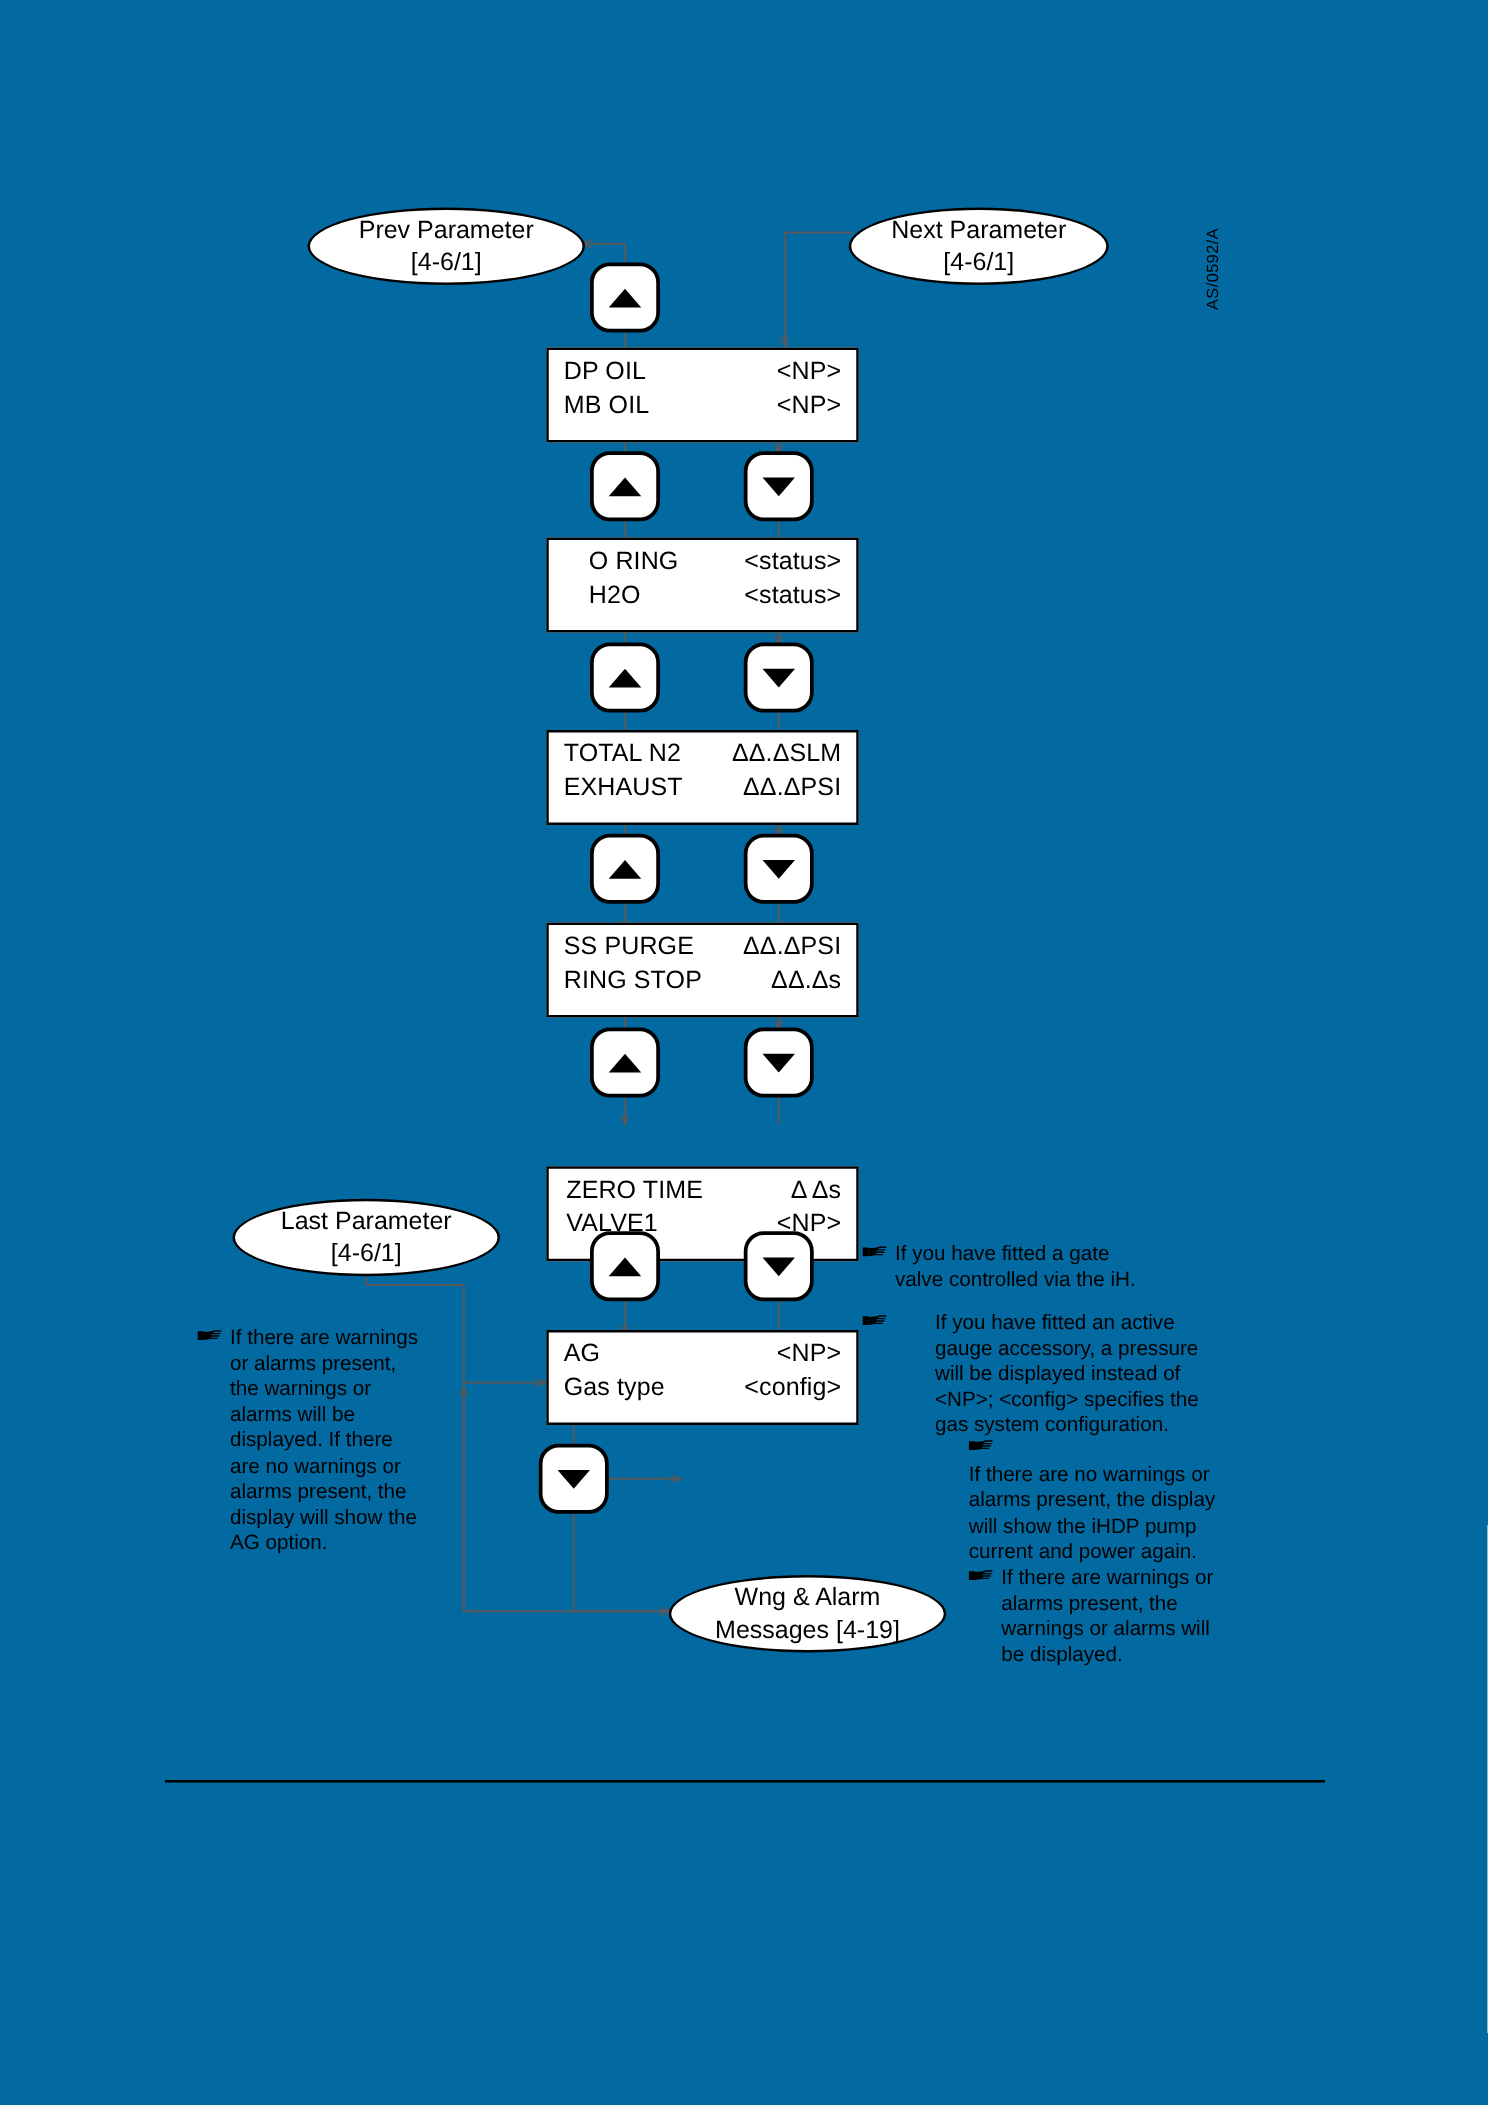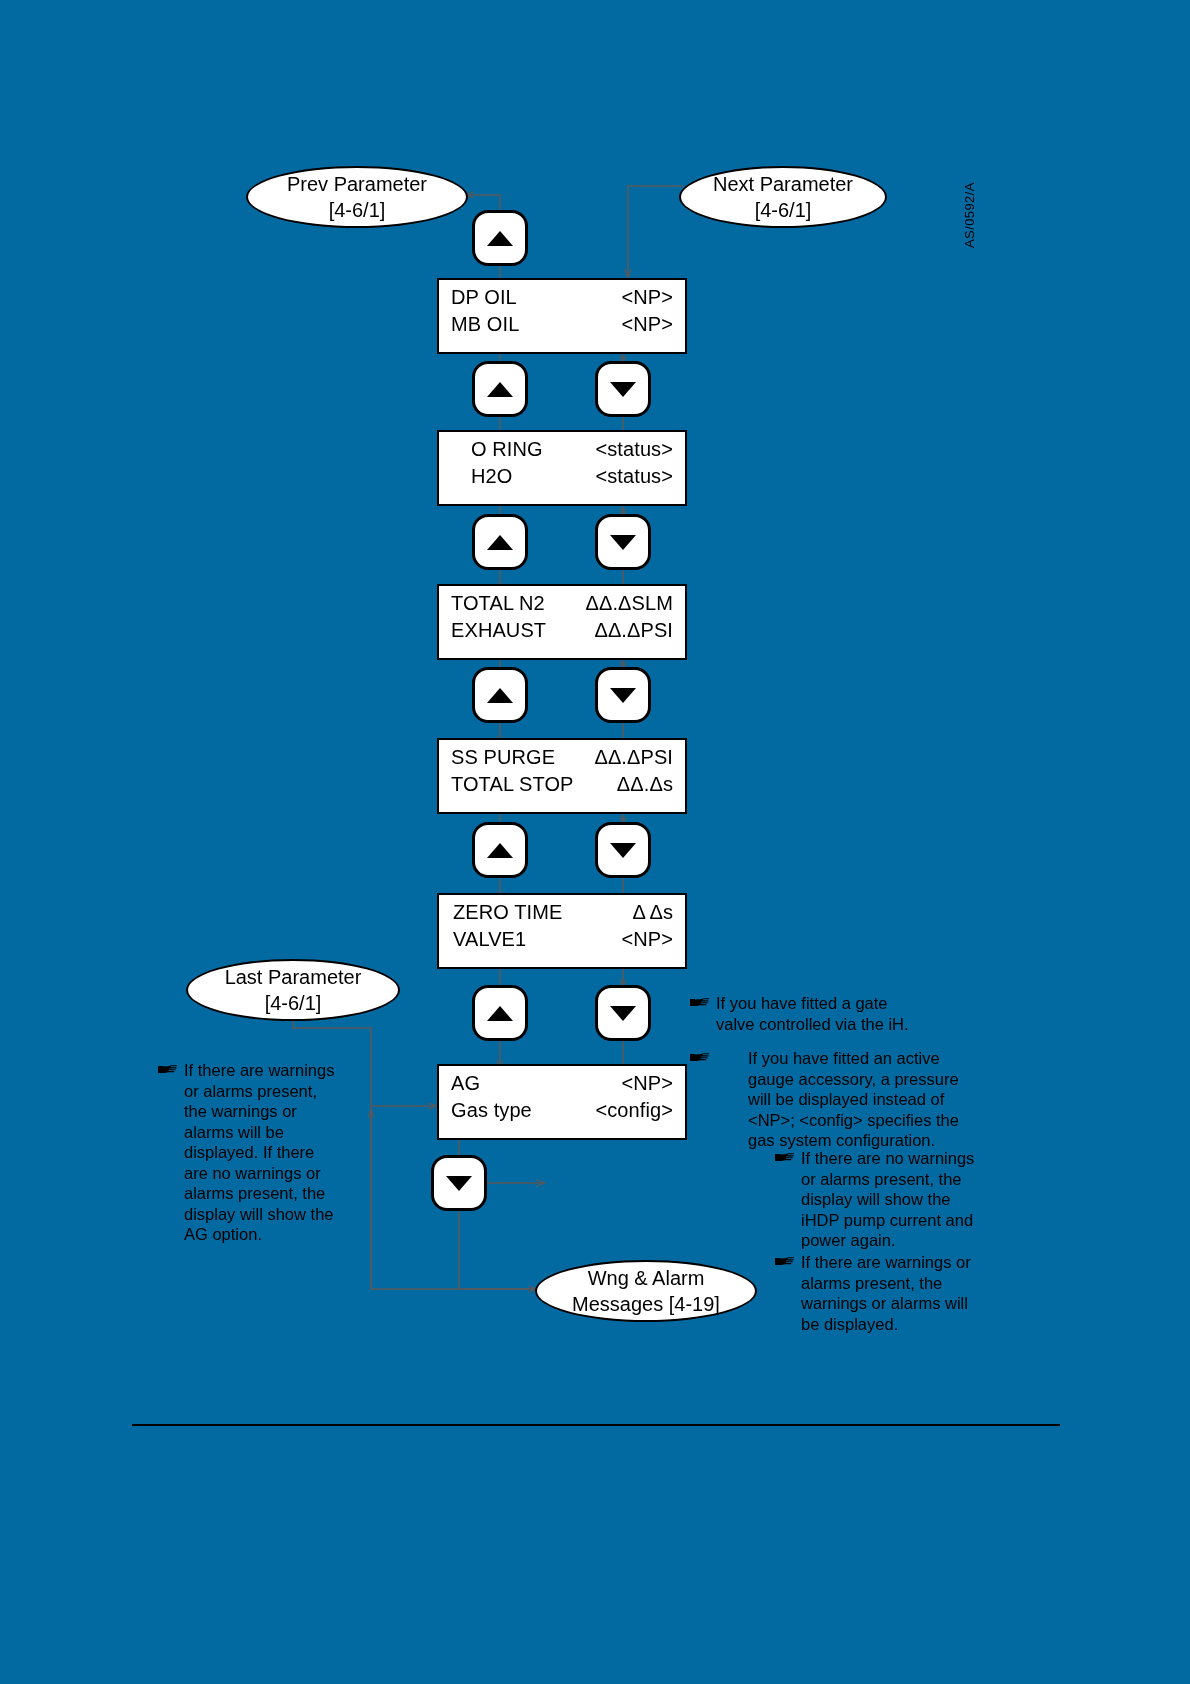--- a/index.html
+++ b/index.html
@@ -234,26 +234,26 @@
       <span class="val">ΔΔ.ΔPSI</span>
     </div>
   </div>
 
   <div class="disp" style="left:437px; top:738px;">
     <div class="row">
       <span class="lbl">SS PURGE</span>
       <span class="val">ΔΔ.ΔPSI</span>
     </div>
     <div class="row">
-      <span class="lbl">TOTAL STOP</span>
+      <span class="lbl">RING STOP</span>
       <span class="val">ΔΔ.Δs</span>
     </div>
   </div>
 
-  <div class="disp" style="left:437px; top:893px;padding-left:14px;">
+  <div class="disp" style="left:437px; top:933px;padding-left:14px;">
     <div class="row">
       <span class="lbl">ZERO TIME</span>
       <span class="val">Δ Δs</span>
     </div>
     <div class="row">
       <span class="lbl">VALVE1</span>
       <span class="val">&lt;NP&gt;</span>
     </div>
   </div>
 
@@ -346,21 +346,21 @@
         <path d="M5,4.5 L10,4.2 C11.6,4.2 12.4,3.2 13.6,3.2 L19,3.2 L19,4.3 L13.9,4.3
                  C13.1,4.3 12.6,5 12.0,5.3 L18.4,5.3 L18.4,6.4 L11.6,6.4
                  C11.1,6.4 11.0,7.2 11.6,7.2 L17.6,7.2 L17.6,8.3 L11.2,8.3
                  C10.6,8.3 10.6,9.1 11.2,9.1 L16.2,9.1 L16.2,10.2 L10.2,10.2
                  C8.6,10.4 7.2,10.9 5,11 Z" fill="#000"></path>
       </svg>
     </span>
     <span class="note-text">If you have fitted an active gauge accessory, a pressure will be displayed instead of &lt;NP&gt;; &lt;config&gt; specifies the gas system configuration.</span>
   </div>
 
-  <div class="note" style="left:775px; top:1148px; width:210px;">
+  <div class="note" style="left:775px; top:1148px; width:210px;flex-direction:column;">
     <span class="hand">
       <svg width="20" height="15" viewBox="0 0 20 15" xmlns="http://www.w3.org/2000/svg">
         <rect x="0" y="4" width="5" height="7" fill="#000"></rect>
         <path d="M5,4.5 L10,4.2 C11.6,4.2 12.4,3.2 13.6,3.2 L19,3.2 L19,4.3 L13.9,4.3
                  C13.1,4.3 12.6,5 12.0,5.3 L18.4,5.3 L18.4,6.4 L11.6,6.4
                  C11.1,6.4 11.0,7.2 11.6,7.2 L17.6,7.2 L17.6,8.3 L11.2,8.3
                  C10.6,8.3 10.6,9.1 11.2,9.1 L16.2,9.1 L16.2,10.2 L10.2,10.2
                  C8.6,10.4 7.2,10.9 5,11 Z" fill="#000"></path>
       </svg>
     </span>

